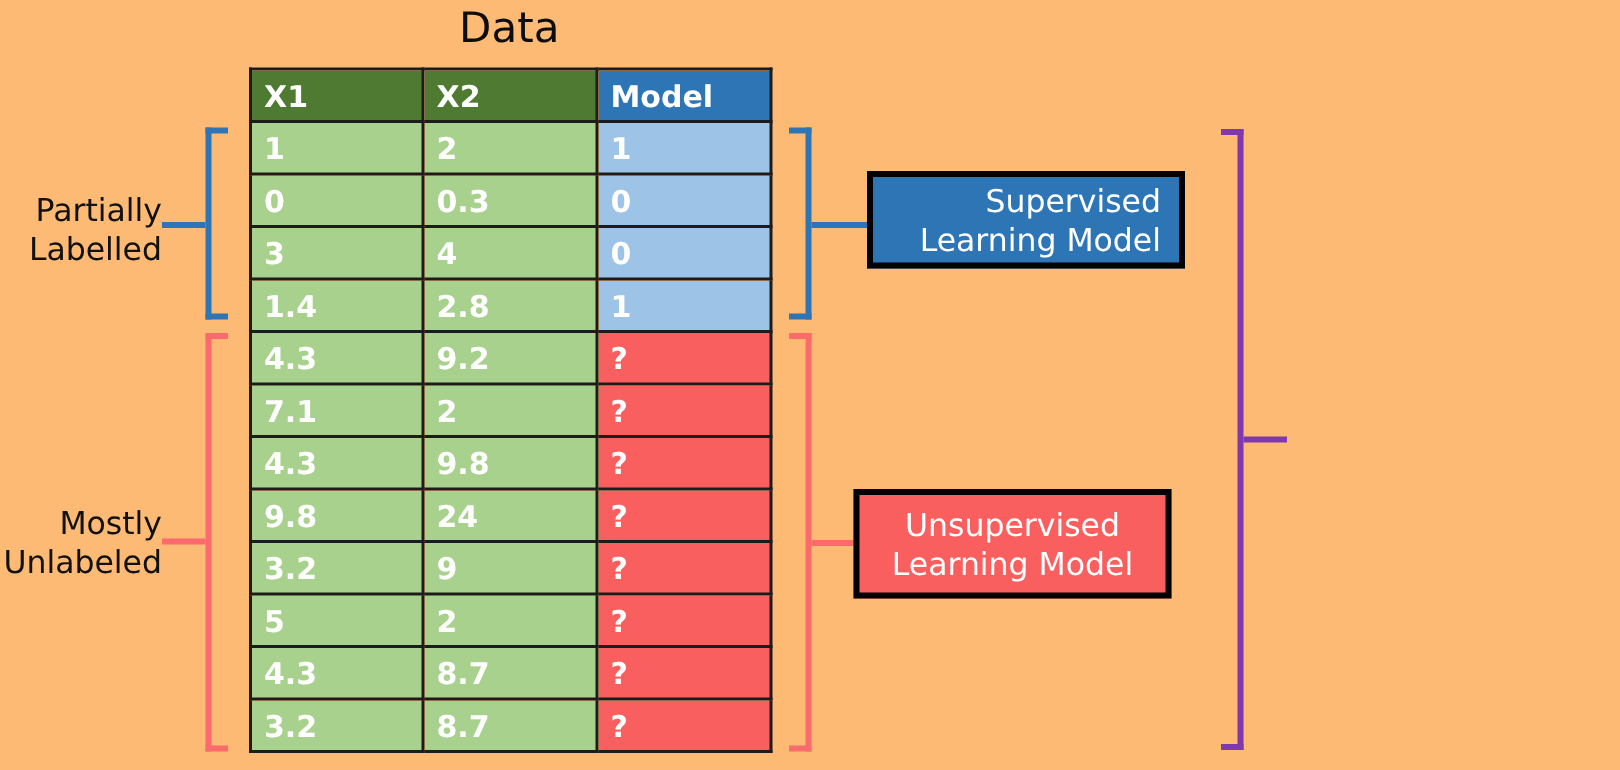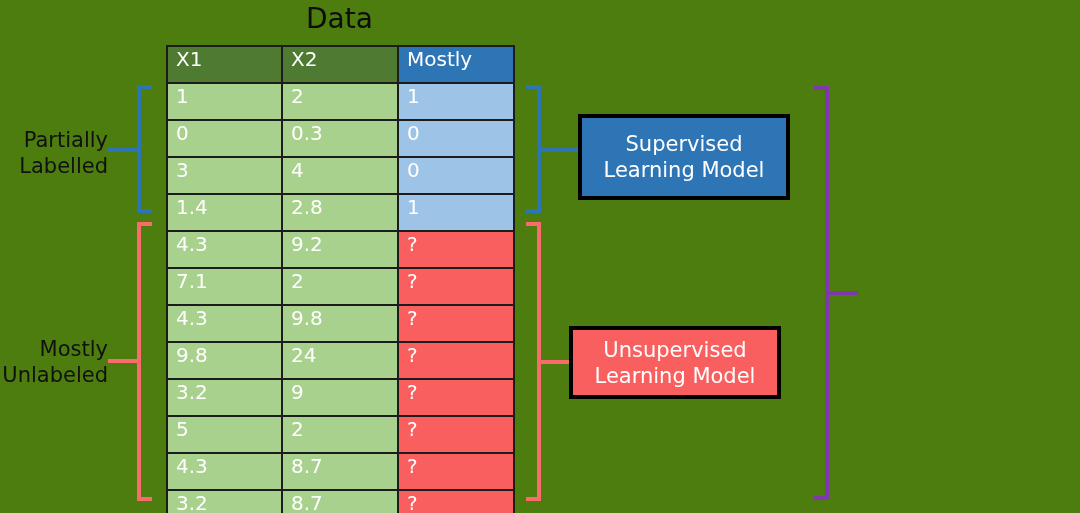--- a/index.html
+++ b/index.html
@@ -5,21 +5,21 @@
   html, body {
     margin: 0;
     padding: 0;
     background: #ffffff;
     font-family: "DejaVu Sans", "Liberation Sans", sans-serif;
   }
   .stage {
     position: relative;
     width: 1080px;
     height: 513px;
-    background: #4d7c0f;
+    background: #fdba74;
     overflow: hidden;
   }
   .title {
     position: absolute;
     left: 166px; top: 0px; width: 347px; height: 40px;
     font-size: 28px;
     color: #0d0d0d;
     text-align: center;
     line-height: 38px;
   }
@@ -29,23 +29,23 @@
     left: 166px; top: 45px;
     width: 347px;
     border-collapse: collapse;
     table-layout: fixed;
     border: 2px solid #7f7f7f;
   }
   table.data-table th, table.data-table td {
     border: 2px solid #1c1c1c;
     height: 35px;
     box-sizing: border-box;
-    padding: 0 0 11px 8px;
+    padding: 0 0 0 8px;
     font-size: 20px;
-    font-weight: normal;
+    font-weight: bold;
     color: #ffffff;
     text-align: left;
     vertical-align: middle;
     overflow: hidden;
     white-space: nowrap;
   }
   th.feature-head { background: var(--header-green); }
   th.label-head   { background: var(--header-blue); }
   td.feature      { background: var(--cell-green); }
   td.labeled      { background: var(--cell-blue); }
@@ -88,21 +88,21 @@
     border: 4px solid #000000;
     color: #ffffff;
     font-size: 21px;
     line-height: 26px;
     display: flex;
     align-items: center;
     justify-content: center;
     text-align: center;
   }
   .model-box .box-text { display: block; }
-  .box-supervised   { left: 578px; top: 114px; width: 212px; height: 86px; background: var(--box-blue); }
+  .box-supervised   { left: 578px; top: 114px; width: 212px; height: 65px; background: var(--box-blue); text-align: right; }
   .box-supervised .box-text   { width: 180px; }
   .box-unsupervised { left: 569px; top: 326px; width: 212px; height: 73px; background: var(--box-red); }
   .box-unsupervised .box-text { width: 190px; }
   .box-semi         { left: 858px; top: 254px; width: 218px; height: 81px; background: var(--box-purple); }
   .box-semi .box-text         { width: 204px; }
 </style>
 </head>
 <body>
 
 <div class="stage">
@@ -112,21 +112,21 @@
   <table class="data-table">
     <colgroup>
       <col style="width:115px">
         <col style="width:116px">
         <col style="width:116px">
     </colgroup>
     <thead>
       <tr>
         <th class="feature-head">X1</th>
         <th class="feature-head">X2</th>
-        <th class="label-head">Mostly</th>
+        <th class="label-head">Model</th>
       </tr>
     </thead>
     <tbody>
         <tr>
           <td class="feature">1</td>
           <td class="feature">2</td>
           <td class="labeled">1</td>
         </tr>
         <tr>
           <td class="feature">0</td>

